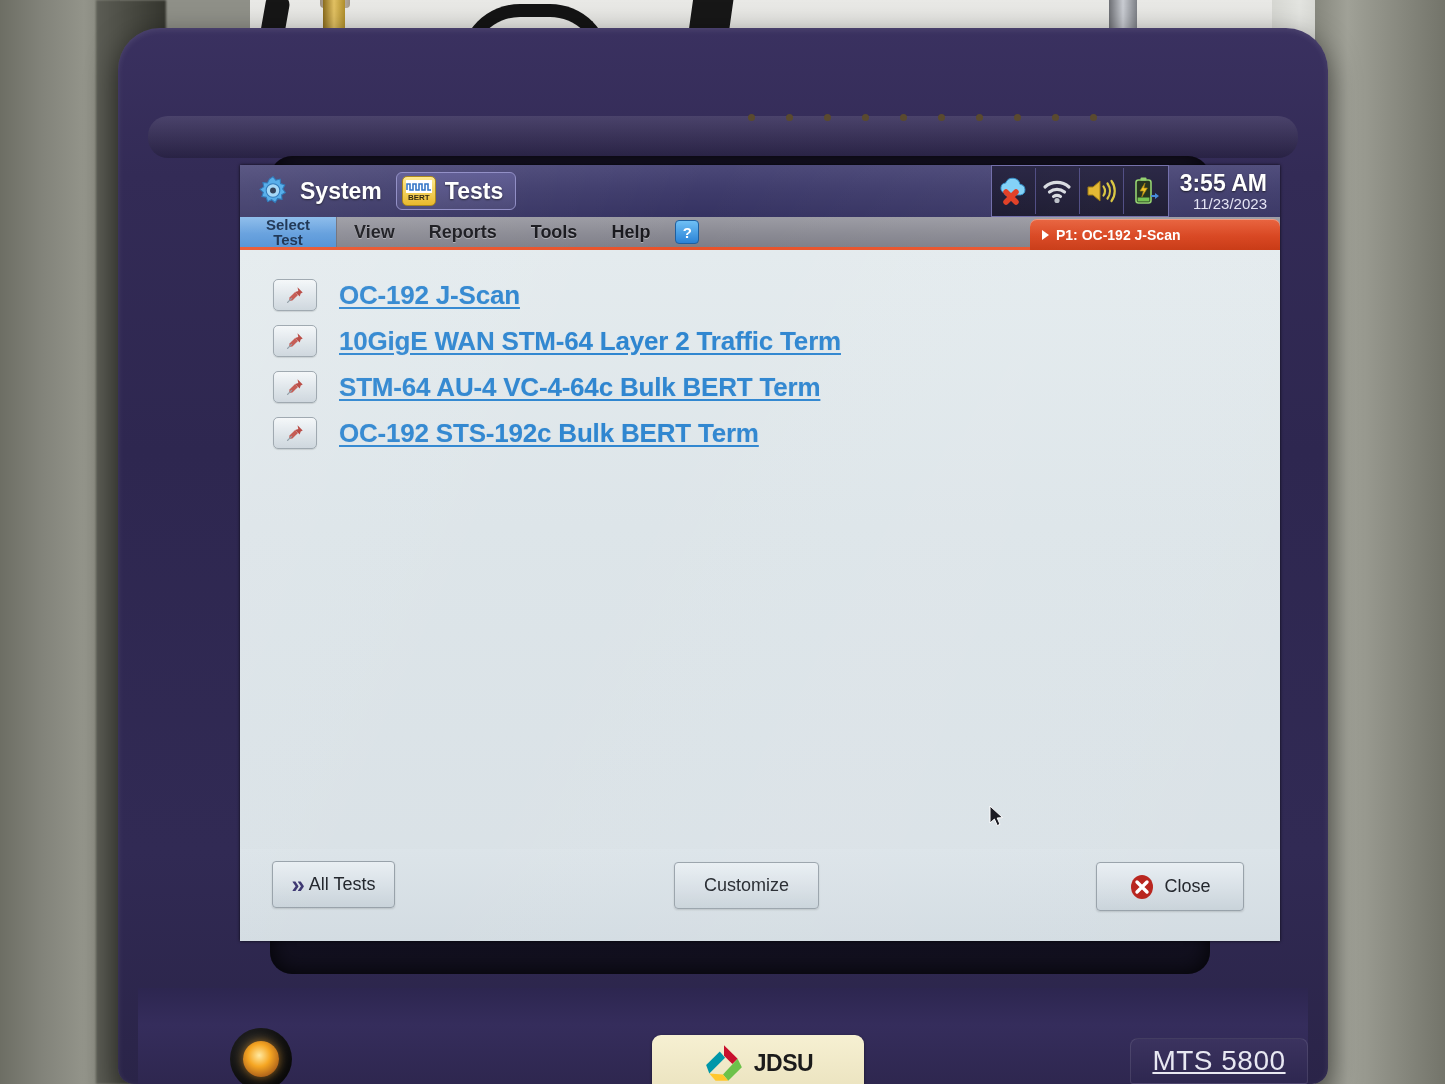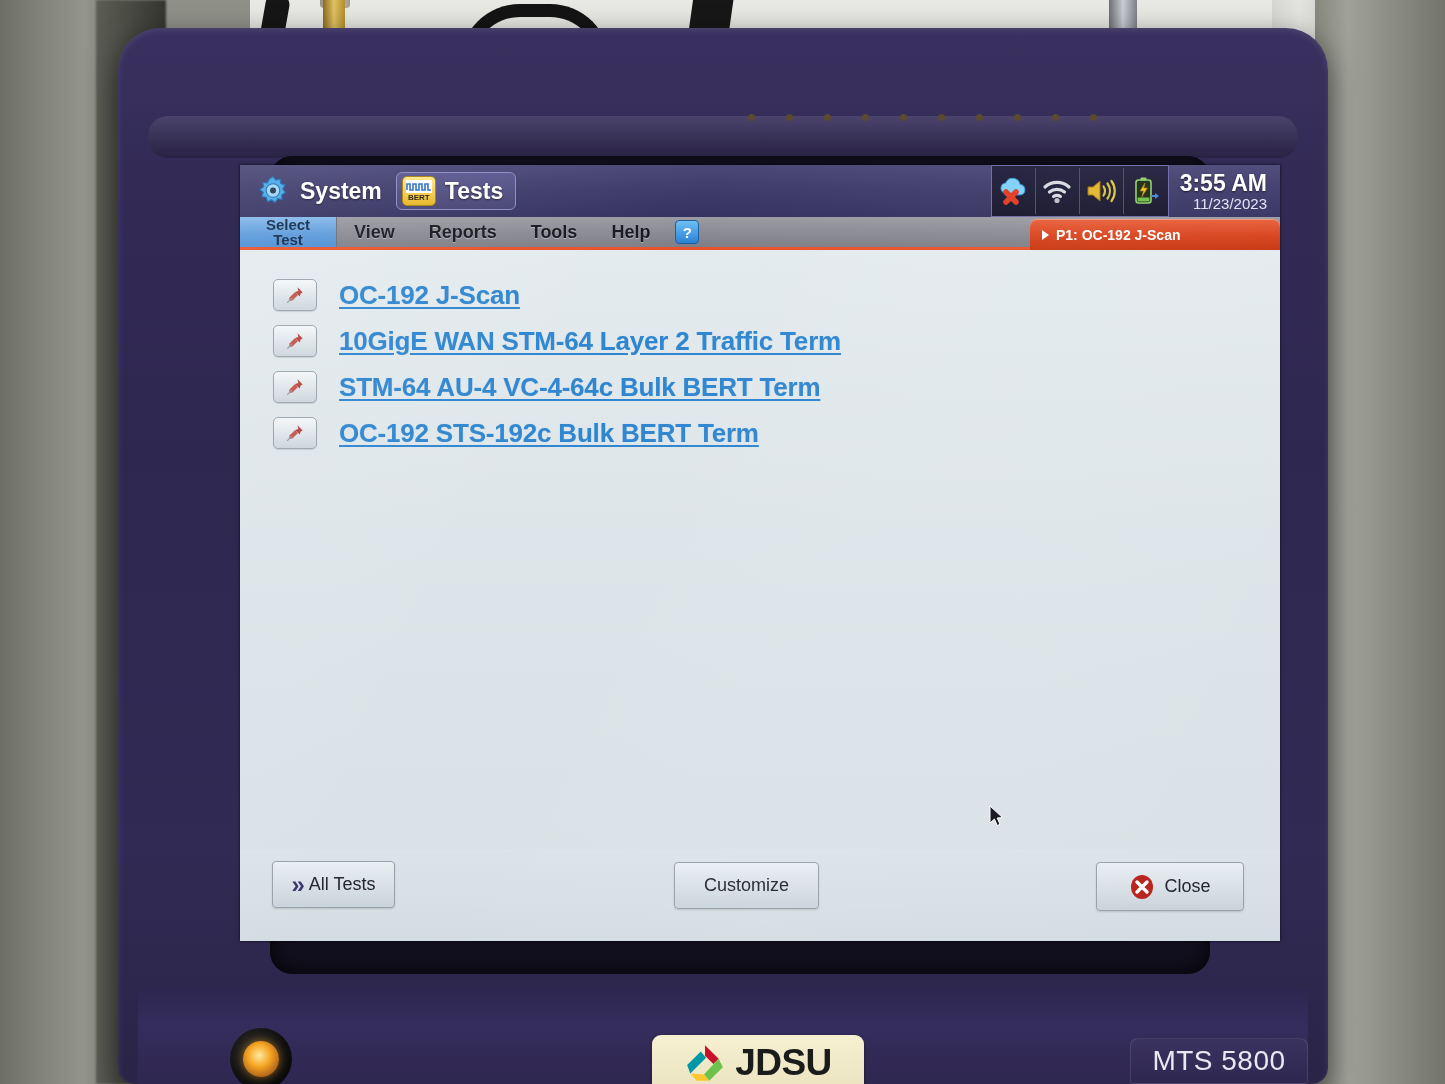--- a/index.html
+++ b/index.html
@@ -126,35 +126,36 @@
   
   .jdsu-badge {
     position: absolute; left: 652px; top: 1035px; width: 212px; height: 56px;
     background: linear-gradient(180deg,#f6f0d2,#ebe3bf);
     border-radius: 9px 9px 4px 4px;
     display: flex; align-items: center; justify-content: center; gap: 9px;
     box-shadow: 0 1px 3px rgba(0,0,0,.5);
   }
   .jdsu-text {
     font-family: "Liberation Sans", sans-serif;
-    font-weight: 700; font-size: 37px; color: #1b1b1b; letter-spacing: -.5px;
+    font-weight: 700; font-size: 23px; color: #1b1b1b; letter-spacing: -.5px;
   }
   .jdsu-mark { width: 42px; height: 42px; }
 
   
   .mts-label {
     position: absolute; left: 1130px; top: 1038px; width: 178px; height: 46px;
     background: linear-gradient(180deg,#3b335f,#2e2750);
     border-radius: 8px 8px 3px 3px;
     display: flex; align-items: center; justify-content: center;
     border: 1px solid rgba(255,255,255,.10);
   }
   .mts-text {
     font-size: 28px; color: #e8e8f2; letter-spacing: .5px;
     font-family: "Liberation Sans", sans-serif;
+    text-decoration: underline;
   }
 
   
   #screen {
     position: absolute;
     left: 240px; top: 165px; width: 1040px; height: 776px;
     overflow: hidden;
     background: #dfe6ea;
     box-shadow: 0 0 3px rgba(0,0,0,.8);
   }

